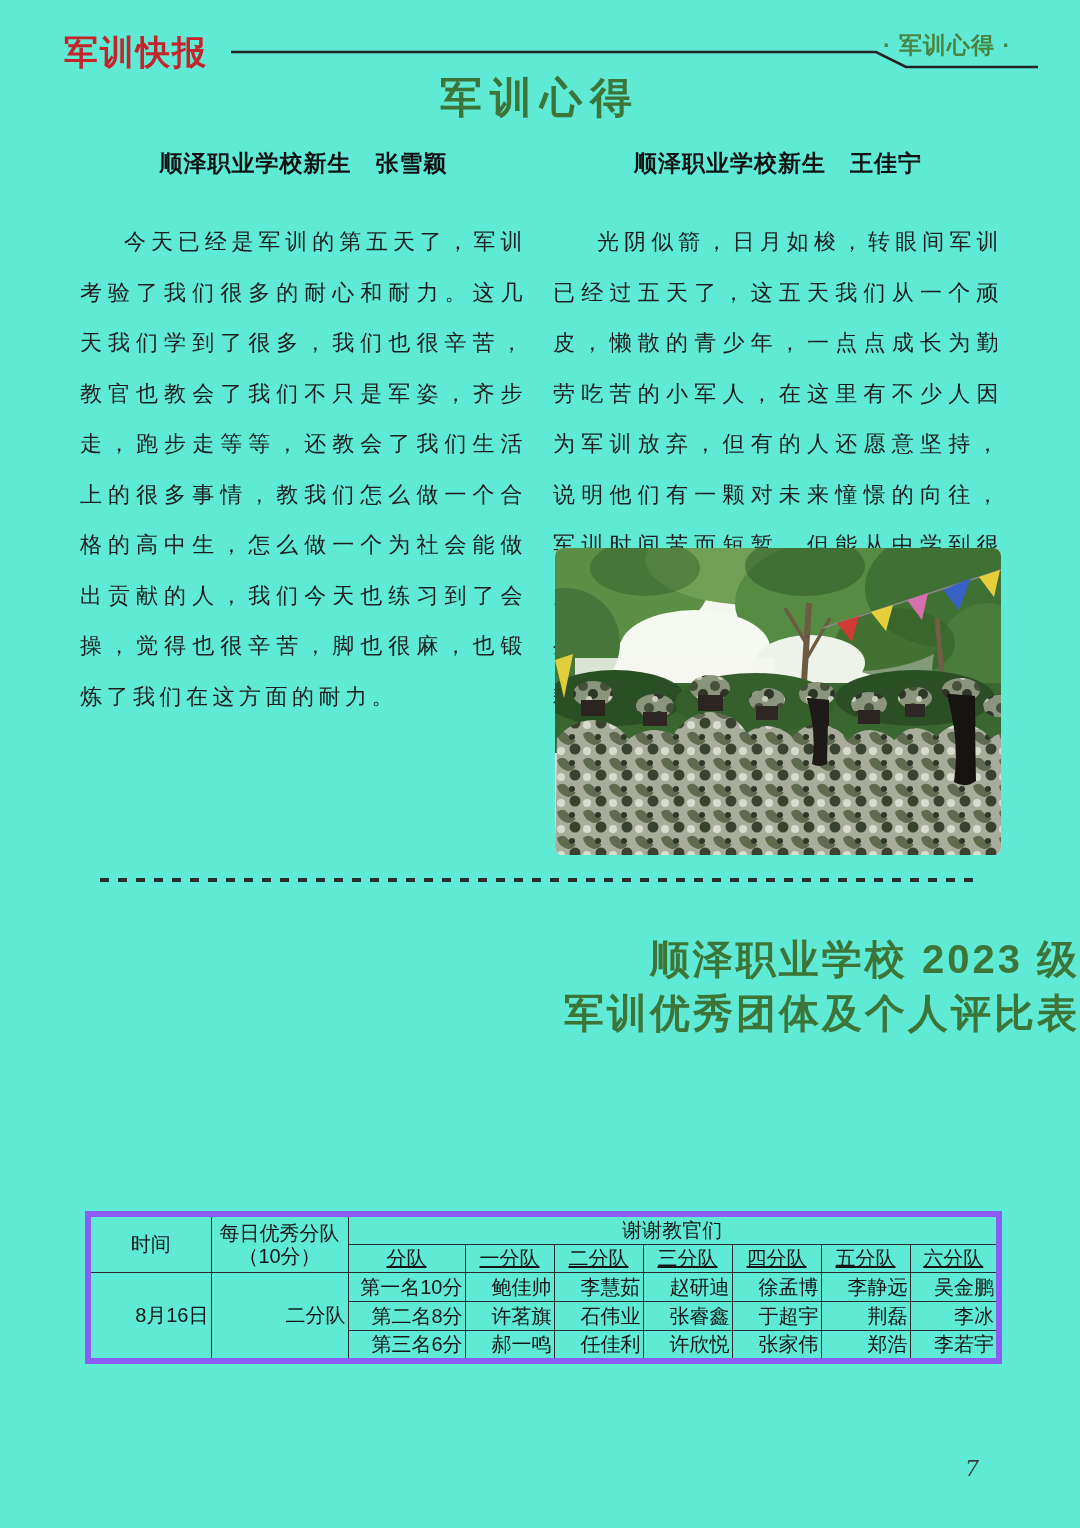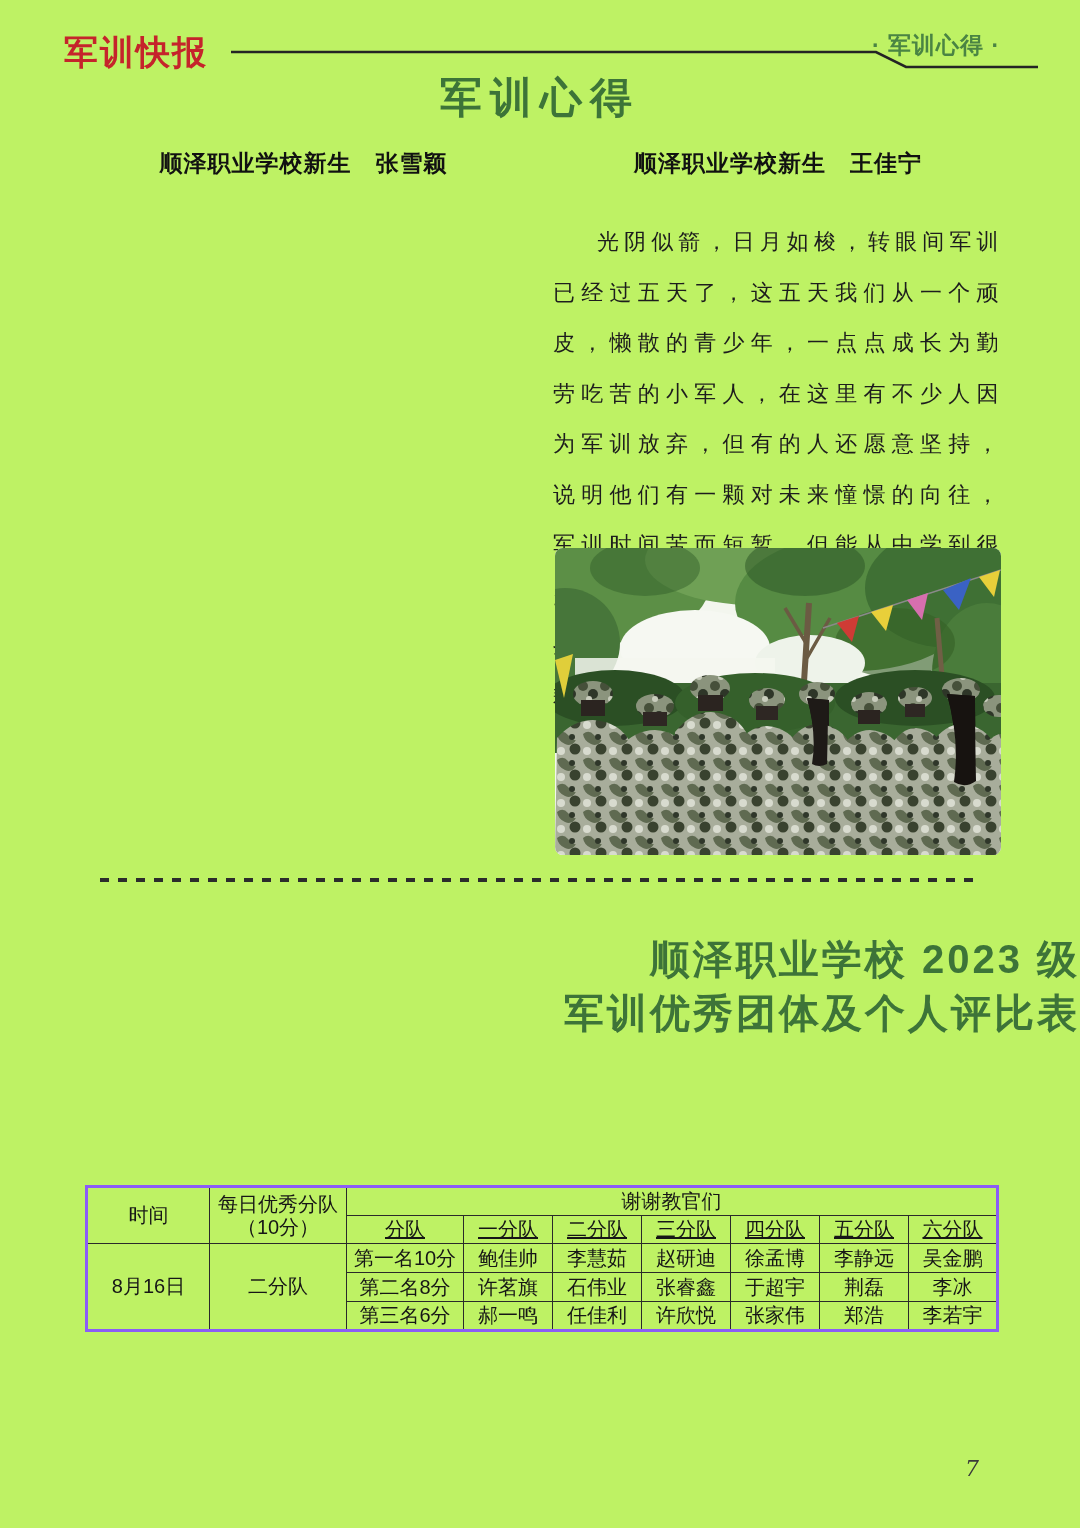--- a/index.html
+++ b/index.html
@@ -1,29 +1,29 @@
 <!DOCTYPE html>
 <html><head>
 <meta charset="utf-8">
 <style>
   * { margin:0; padding:0; box-sizing:border-box; }
   html,body { background:#e8e8e8; }
   .page {
     position:relative; width:1080px; height:1528px; margin:0 auto;
-    background:#bef264; overflow:hidden;
+    background:#5eead4; overflow:hidden;
     font-family:"Liberation Sans", sans-serif; color:#1c1c1c;
   }
   
   .brand {
     position:absolute; left:64px; top:30px;
     font-size:34px; font-weight:bold; color:#c5242b; letter-spacing:2px;
   }
   .header-rule { position:absolute; left:0; top:0; width:1080px; height:90px; }
   .section-label {
-    position:absolute; left:872px; top:30px; width:150px; 
+    position:absolute; left:872px; top:30px; width:150px; text-align:center;
     font-size:23px; font-weight:bold; color:#4a8443; letter-spacing:1px;
   }
   .main-title {
     position:absolute; left:0; top:70px; width:1080px; text-align:center;
     font-size:42px; font-weight:bold; color:#3d7438; letter-spacing:8px;
   }
   
   .col { position:absolute; top:148px; }
   .col-left  { left:80px;  width:447px; }
   .col-right { left:553px; width:450px;font-family:Liberation Serif, serif; }
@@ -56,24 +56,24 @@
   
   .rank-table {
     position:absolute; left:85px; top:1185px; width:911px;
     border-collapse:collapse; table-layout:fixed;
     font-size:20px; color:#161616;
   }
   .rank-table td {
     border:1.5px solid #2a2a2a; text-align:center; vertical-align:middle;
     padding:0 2px; overflow:hidden;
   }
-  .rank-table { border:3px solid #8b5cf6; }
+  .rank-table { border:6px solid #8b5cf6;margin-top:26px; }
   .rank-table tr.h1 td { height:27px; }
   .rank-table tr.h2 td { height:26px;text-decoration:underline; }
-  .rank-table tr.r  td { height:29px; }
+  .rank-table tr.r  td { height:29px;text-align:right; }
   .rank-table .team-head { line-height:23px; }
   
   .page-number {
     position:absolute; left:952px; top:1456px; width:40px; text-align:center;
     font-family:"DejaVu Serif", serif; font-style:italic;
     font-size:22px; color:#3a3a3a;
   }
 </style>
 </head>
 <body>
@@ -83,20 +83,21 @@
   <div class="brand">军训快报</div>
   <svg class="header-rule" viewBox="0 0 1080 90" aria-hidden="true">
     <path d="M231 52 H 876 L 906 67 H 1038" fill="none" stroke="#242424" stroke-width="2.6"></path>
   </svg>
   <div class="section-label">· 军训心得 ·</div>
   <div class="main-title">军训心得</div>
 
   <div class="col col-left">
     <div class="byline">顺泽职业学校新生　张雪颖</div>
     <div class="body-text">
+      <p>今天已经是军训的第五天了，军训考验了我们很多的耐心和耐力。这几天我们学到了很多，我们也很辛苦，教官也教会了我们不只是军姿，齐步走，跑步走等等，还教会了我们生活上的很多事情，教我们怎么做一个合格的高中生，怎么做一个为社会能做出贡献的人，我们今天也练习到了会操，觉得也很辛苦，脚也很麻，也锻炼了我们在这方面的耐力。</p>
     </div>
   </div>
 
   <div class="col col-right">
     <div class="byline">顺泽职业学校新生　王佳宁</div>
     <div class="body-text">
       <p>光阴似箭，日月如梭，转眼间军训已经过五天了，这五天我们从一个顽皮，懒散的青少年，一点点成长为勤劳吃苦的小军人，在这里有不少人因为军训放弃，但有的人还愿意坚持，说明他们有一颗对未来憧憬的向往，军训时间苦而短暂，但能从中学到很多。希望我们能从本次军训中牢记那些纪律，让以后的生活会出风彩“一份耕耘，一份收获。”</p>
     </div>
   </div>
 

